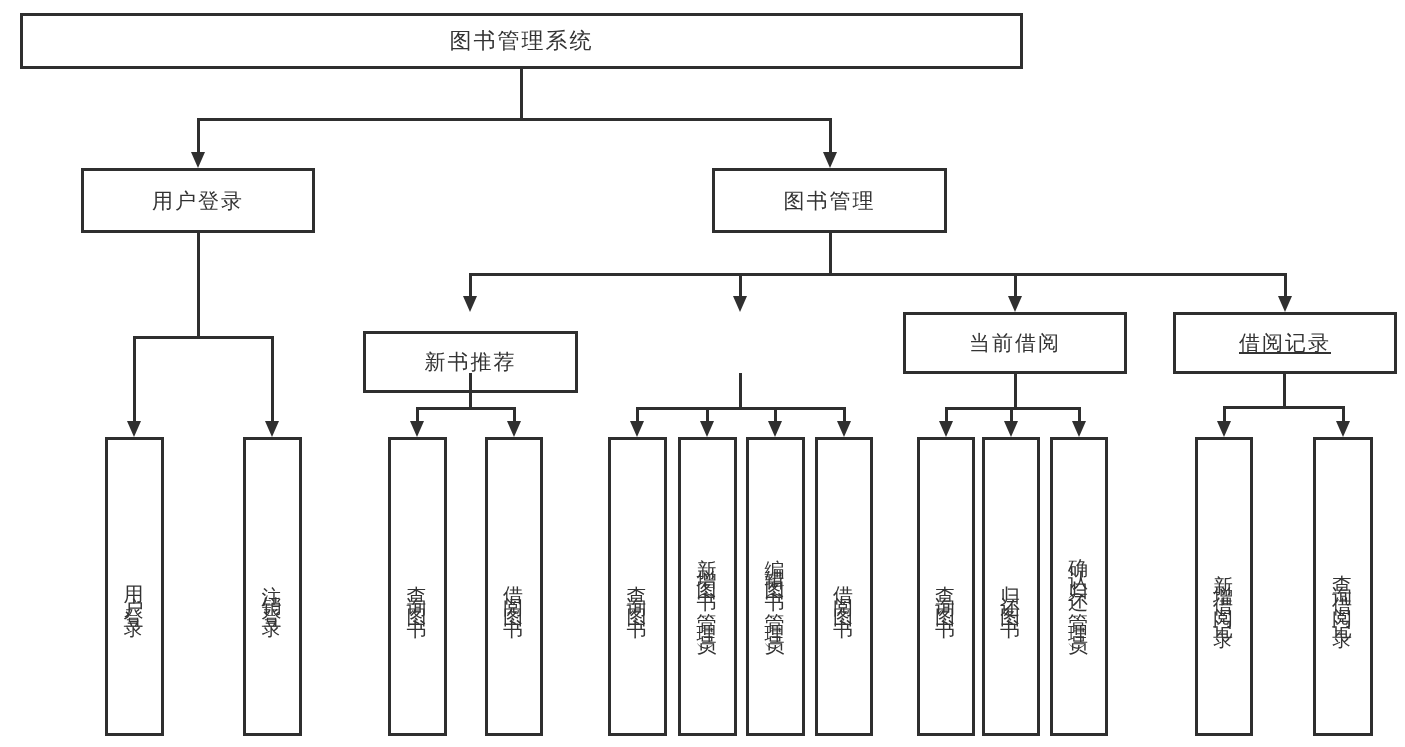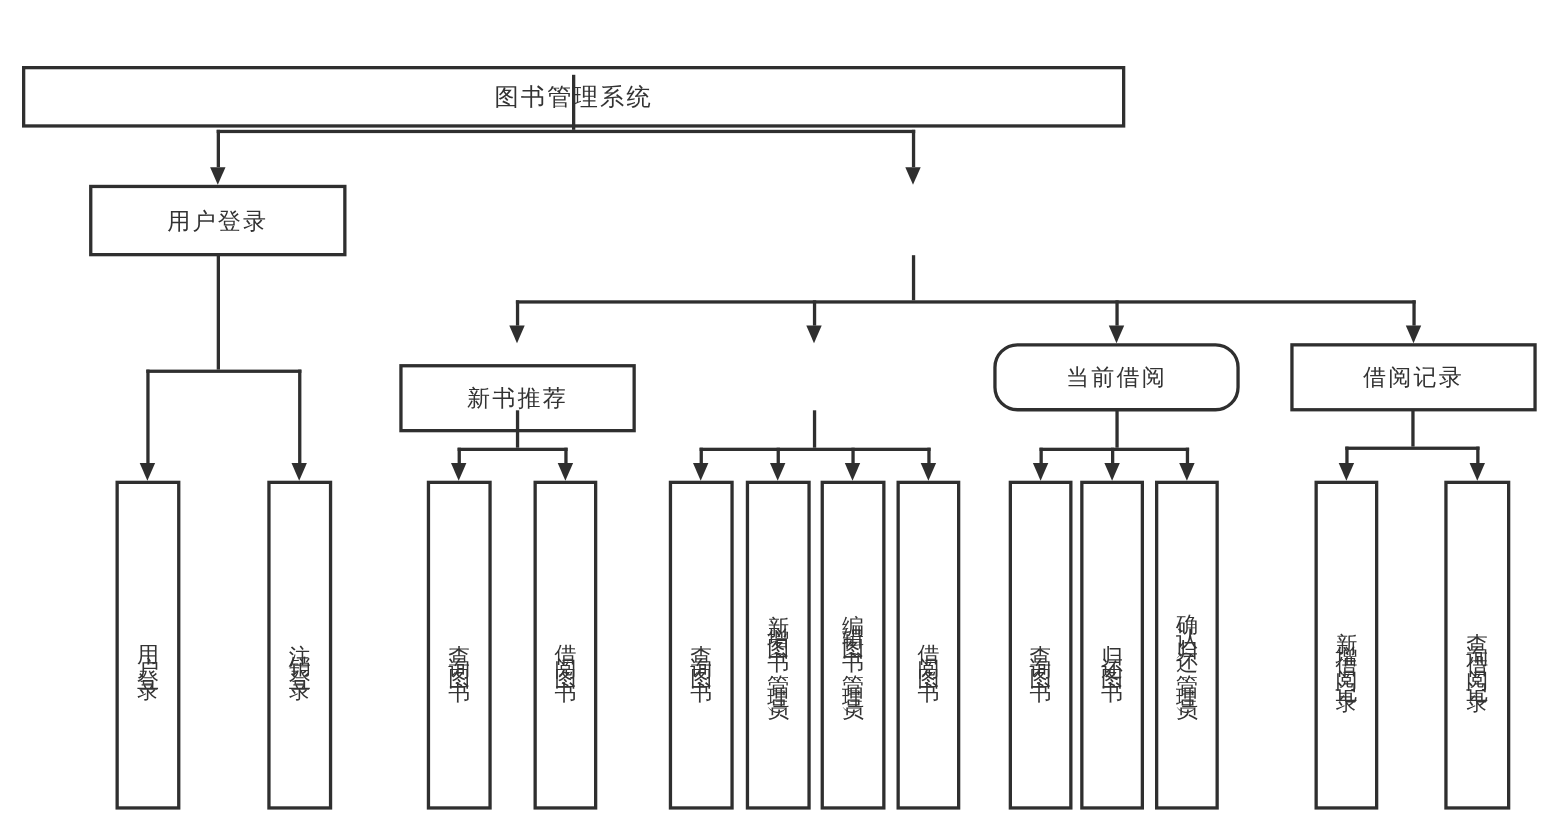--- a/index.html
+++ b/index.html
@@ -42,39 +42,42 @@
     letter-spacing:1px;
     white-space:nowrap;
     z-index:10;
   }
 </style>
 </head>
 <body>
 
 <div id="canvas">
 
-  <div class="box rootbox" style="left:20px;top:13px;width:1003px;height:56px;margin-top:47px;">
+  <div class="box rootbox" style="left:20px;top:13px;width:1003px;height:56px;">
     <span>图书管理系统</span>
   </div>
 
   <div class="box hbox" style="left:81px;top:168px;width:234px;height:65px;">
     <span>用户登录</span>
   </div>
 
+  <div class="box hbox" style="left:712px;top:168px;width:235px;height:65px;">
+    <span>图书管理</span>
+  </div>
 
   <div class="box hbox" style="left:363px;top:331px;width:215px;height:62px;">
     <span>新书推荐</span>
   </div>
 
 
-  <div class="box hbox" style="left:903px;top:312px;width:224px;height:62px;border-radius:22px;">
+  <div class="box hbox" style="left:903px;top:312px;width:224px;height:62px;">
     <span>当前借阅</span>
   </div>
 
-  <div class="box hbox" style="left:1173px;top:312px;width:224px;height:62px;">
+  <div class="box hbox" style="left:1173px;top:312px;width:224px;height:62px;text-decoration:underline;">
     <span>借阅记录</span>
   </div>
 
   <div class="box vbox" style="left:105px;top:437px;width:59px;height:299px;">
     <span>用户登录</span>
   </div>
 
   <div class="box vbox" style="left:243px;top:437px;width:59px;height:299px;">
     <span>注销登录</span>
   </div>

